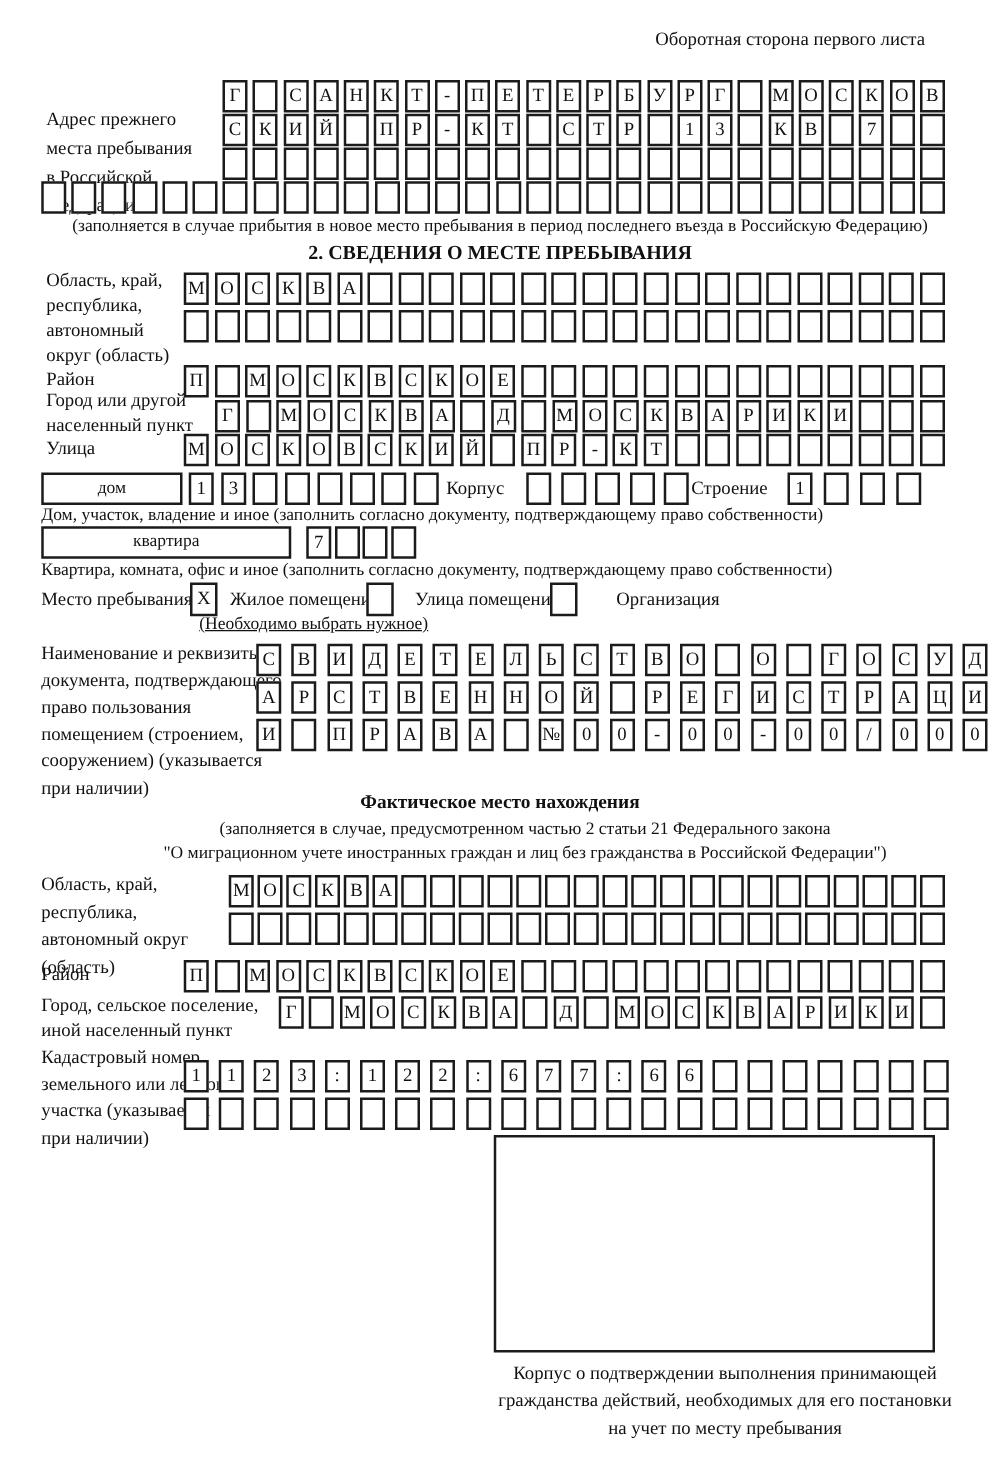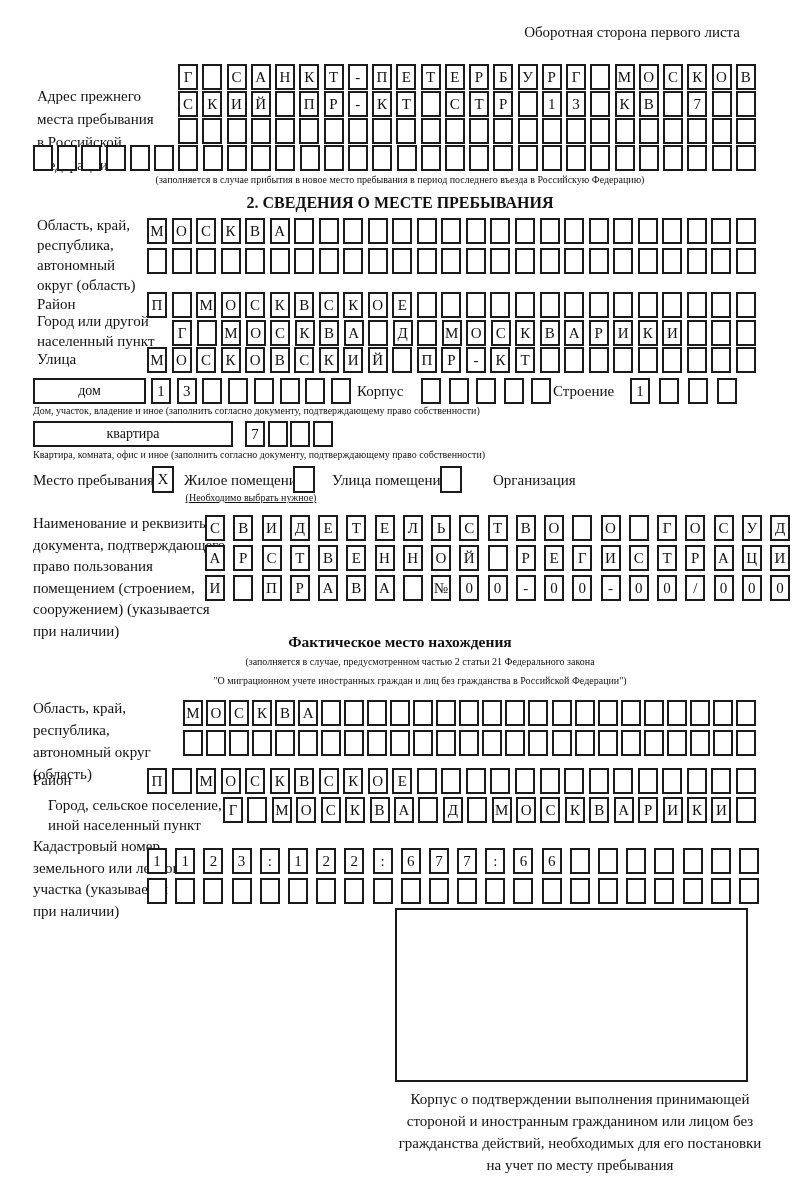--- a/index.html
+++ b/index.html
@@ -4,21 +4,21 @@
 <style>
   html,body{margin:0;padding:0;background:#ffffff;}
   .page{position:relative;width:800px;height:1180px;background:#ffffff;
         font-family:"Liberation Serif",serif;color:#111;overflow:hidden;}
   .cellrow{position:absolute;display:flex;justify-content:space-between;}
   .cell{box-sizing:border-box;flex:0 0 20px;width:20px;height:26px;border:2px solid #1b1b1b;
         display:flex;align-items:center;justify-content:center;
         font-size:15px;line-height:1;background:#fff;}
   .lbl{position:absolute;font-size:15px;line-height:21.5px;white-space:nowrap;}
   .lh20{line-height:20px;} .lh22{line-height:22px;} .lh23{line-height:23px;}
-  .cap{position:absolute;font-size:10px;white-space:nowrap;}
+  .cap{position:absolute;font-size:14px;white-space:nowrap;}
   .centered{left:0;width:800px;text-align:center;white-space:normal;}
   .hdg{position:absolute;font-weight:bold;font-size:16px;}
   .fieldbox{position:absolute;box-sizing:border-box;height:26px;border:2px solid #1b1b1b;
         display:flex;align-items:center;justify-content:center;font-size:14px;background:#fff;}
   .chk{position:absolute;box-sizing:border-box;width:22px;height:27px;border:2px solid #1b1b1b;
         display:flex;align-items:center;justify-content:center;font-size:15px;background:#fff;}
   .stamp-box{position:absolute;box-sizing:border-box;border:2px solid #1b1b1b;background:#fff;}
   .stamp-cap{position:absolute;font-size:15px;text-align:center;line-height:22px;}
 </style>
 </head>
@@ -510,21 +510,21 @@
       <span class="cell"></span>
       <span class="cell"></span>
       <span class="cell"></span>
       <span class="cell"></span>
       <span class="cell"></span>
       <span class="cell"></span>
       <span class="cell"></span>
       <span class="cell"></span>
     </div>
 
-  <div class="lbl lh20" style="top:795px;left:33px;margin-left:15px;">
+  <div class="lbl lh20" style="top:795px;left:33px;">
     <div>Город, сельское поселение,</div>
     <div>иной населенный пункт</div>
   </div>
   <div class="cellrow" style="left:223px;top:797px;width:533px;">
       <span class="cell">Г</span>
       <span class="cell"></span>
       <span class="cell">М</span>
       <span class="cell">О</span>
       <span class="cell">С</span>
       <span class="cell">К</span>
@@ -597,18 +597,17 @@
       <span class="cell"></span>
       <span class="cell"></span>
       <span class="cell"></span>
       <span class="cell"></span>
       <span class="cell"></span>
     </div>
 
   <div class="stamp-box" style="left:395px;top:908px;width:353px;height:174px;"></div>
   <div class="stamp-cap" style="left:380px;top:1088px;width:400px;">
     <div>Корпус о подтверждении выполнения принимающей</div>
-    <div>стороной и иностранным гражданином или лицом без</div>
     <div>гражданства действий, необходимых для его постановки</div>
     <div>на учет по месту пребывания</div>
   </div>
 
 </div>
 
 </body></html>

